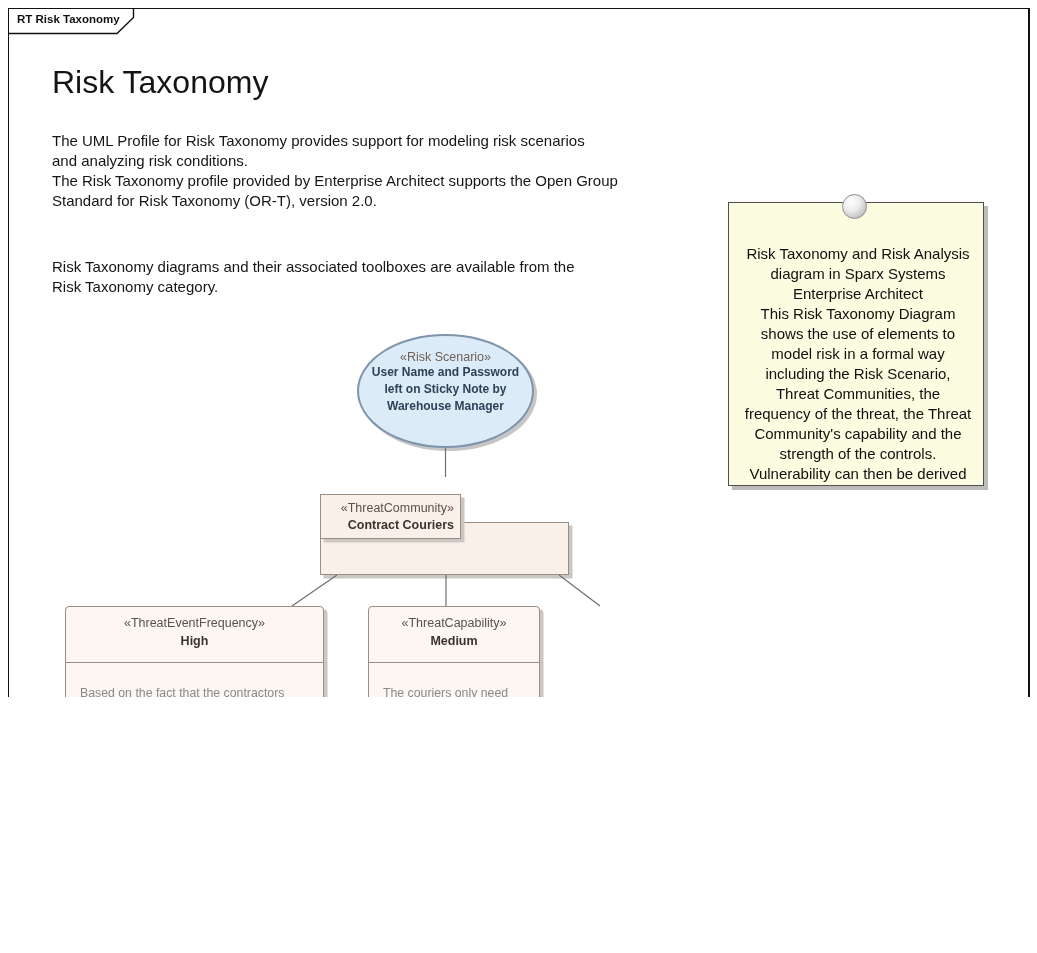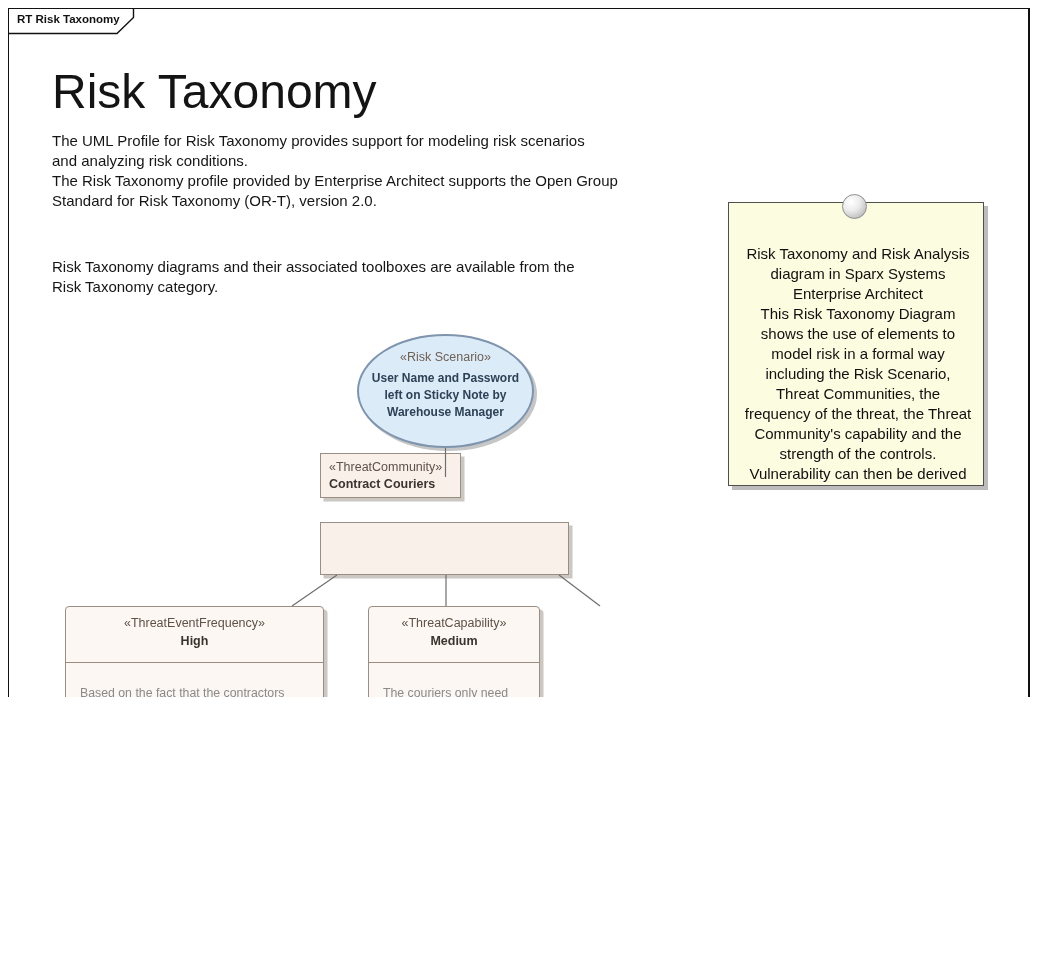--- a/index.html
+++ b/index.html
@@ -6,43 +6,43 @@
   .canvas{
     position:relative;width:1037px;height:697px;background:#ffffff;overflow:hidden;
     font-family:"Liberation Sans",sans-serif;color:#1a1a1a;
   }
   .abs{position:absolute;}
   
   .frame{left:8px;top:8px;width:1022px;height:935px;border:1px solid #111;
          border-right-width:2px;border-bottom-width:2px;box-sizing:border-box;}
   .tab-label{left:17px;top:13px;font-size:11.5px;font-weight:bold;color:#111;}
   
-  .page-title{left:52px;top:64px;font-size:48px;color:#141414;}
+  .page-title{left:52px;top:64px;font-size:32px;color:#141414;}
   .para{left:52px;width:665px;font-size:15px;line-height:20px;white-space:pre-line;color:#161616;}
   .para1{top:131px;}
   .para2{top:257px;}
   
   .note{left:728px;top:202px;width:256px;height:284px;box-sizing:border-box;
         background:#fcfce1;border:1px solid #4f4f4f;box-shadow:4px 4px 0 #bcbcbc;
         padding:21px 6px 4px 10px;font-size:15px;line-height:20px;color:#101010;
         white-space:pre-line;overflow:hidden;text-align:center;}
   .pin{left:842px;top:194px;width:25px;height:25px;border-radius:50%;
        background:radial-gradient(circle at 35% 30%, #ffffff 0%, #ececec 40%, #c9c9c9 70%, #9f9f9f 100%);
        border:1px solid #8f8f8f;box-sizing:border-box;}
   
   .ellipse{left:357px;top:334px;width:177px;height:114px;border-radius:50%;
            background:#dcebf8;border:2px solid #7e95ad;box-sizing:border-box;
            box-shadow:3px 3px 0 #c6c6c6;text-align:center;}
   .ellipse .stereo{margin-top:14px;font-size:12.5px;color:#6f6156;}
-  .ellipse .ename{margin:6px 9px 0 9px;font-size:12px;line-height:17px;font-weight:bold;color:#2e4257;}
+  .ellipse .ename{margin:0 9px 0 9px;font-size:12px;line-height:17px;font-weight:bold;color:#2e4257;}
   
   .el{background:#fcf7f2;border:1px solid #9a8d83;box-sizing:border-box;
       box-shadow:3.5px 3.5px 0 #cbc7c3;}
-  .tc-head{left:320px;top:453px;width:141px;height:45px;background:#faf0ea;
-           padding:5px 6px 0 8px;font-size:12.5px;line-height:17px;}
+  .tc-head{left:320px;top:494px;width:141px;height:45px;background:#faf0ea;
+           padding:5px 6px 0 8px;font-size:12.5px;line-height:17px;text-align:right;}
   .tc-body{left:320px;top:522px;width:249px;height:53px;background:#faf0ea;}
   .stereo-l{color:#5d5148;}
   .name-b{font-weight:bold;color:#3a342e;}
   .fbox{border-radius:4px;}
   .fbox .hd{height:48px;border-bottom:1px solid #9a8d83;text-align:center;
             padding-top:7px;box-sizing:content-box;font-size:12.5px;line-height:18px;}
   .fbox .bd{padding:22px 20px 0 14px;font-size:12.3px;line-height:17.5px;color:#8a8a8a;}
   .box1{left:65px;top:606px;width:259px;height:192px;}
   .box2{left:368px;top:606px;width:172px;height:184px;}
   .box3{left:556px;top:606px;width:181px;height:185px;}

